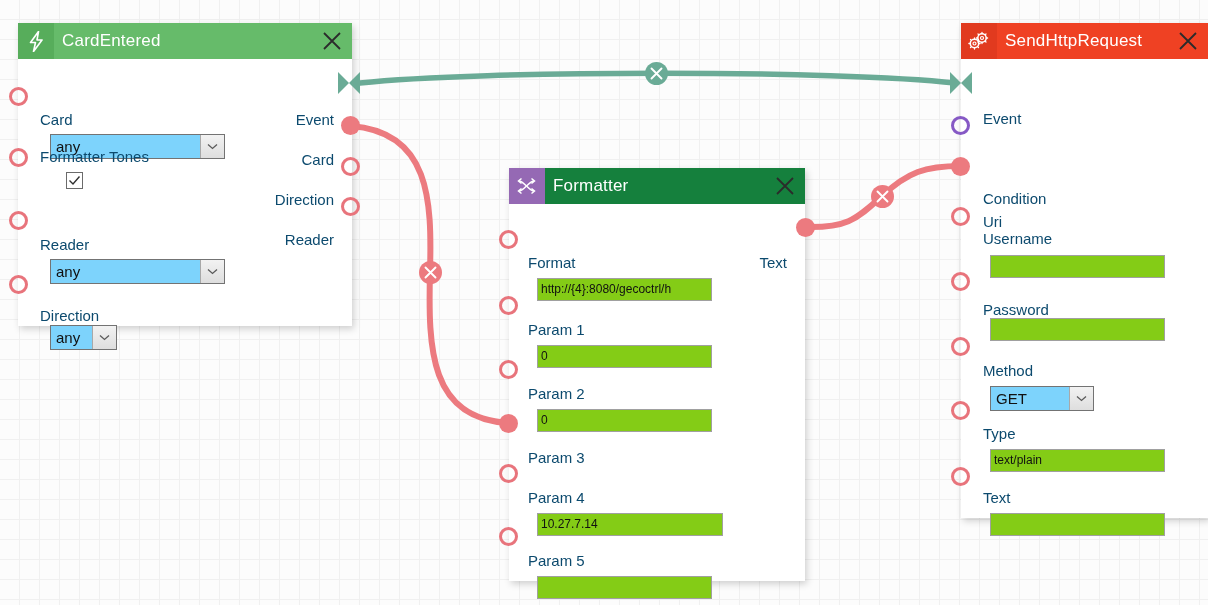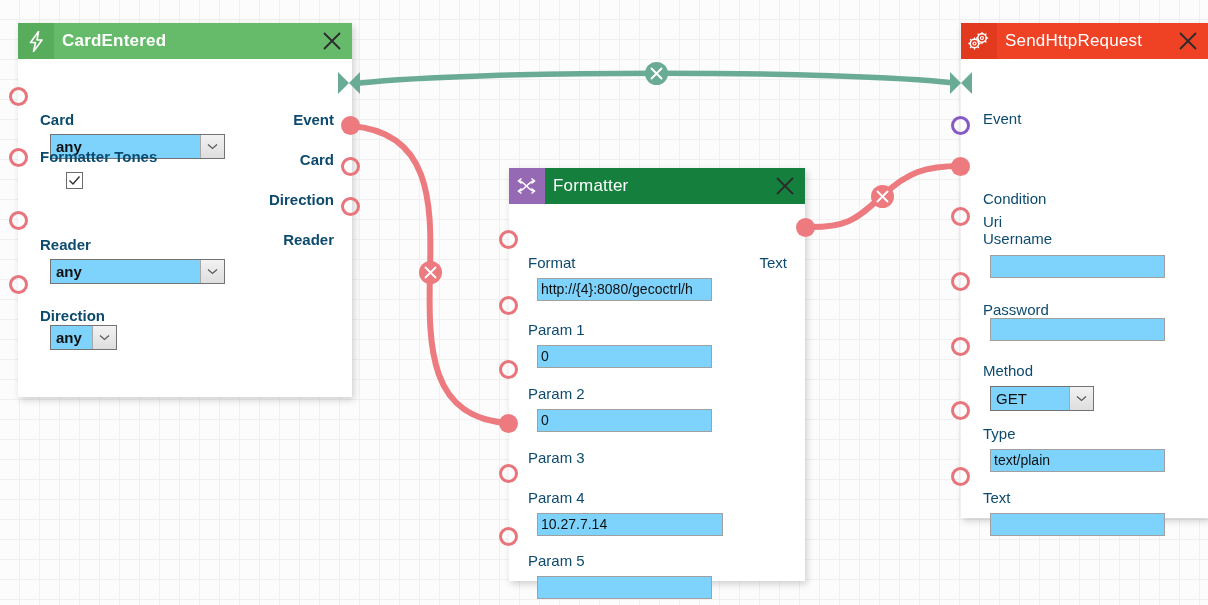--- a/index.html
+++ b/index.html
@@ -107,23 +107,23 @@
     border-right-color: #6aab96;
     background: transparent;
     box-sizing: content-box;
   }
 
   
   .txtbox {
     position: absolute;
     box-sizing: border-box;
     border: 1px solid #a0a0a0;
-    background: #7dd3fc;
+    background: #84cc16;
     font-family: "Liberation Sans", sans-serif;
-    font-size: 14px;
+    font-size: 12px;
     color: #111;
     padding: 0 3px;
     height: 23px;
     line-height: 21px;
     overflow: hidden;
     white-space: nowrap;
   }
   .combo {
     position: absolute;
     box-sizing: border-box;
@@ -198,21 +198,21 @@
     <svg width="13" height="13" viewBox="0 0 13 13">
       <path d="M1.5 1.5 L11.5 11.5 M11.5 1.5 L1.5 11.5" stroke="#ffffff" stroke-width="1.9" stroke-linecap="round"></path>
     </svg>
   </div>
   <div class="link-x red" style="left:871px; top:185px;">
     <svg width="13" height="13" viewBox="0 0 13 13">
       <path d="M1.5 1.5 L11.5 11.5 M11.5 1.5 L1.5 11.5" stroke="#ffffff" stroke-width="1.9" stroke-linecap="round"></path>
     </svg>
   </div>
 
-  <div class="node" id="node-card-entered" style="left:18px; top:23px; width:334px; height:374px;font-weight:bold;">
+  <div class="node" id="node-card-entered" style="left:18px; top:23px; width:334px; height:303px;">
     <div class="node-header" style="background:#66bb6a;">
       <div class="node-icon" style="background:#57ad5b;">
         <svg width="17" height="21" viewBox="0 0 17 21">
           <path d="M10.5 0.5 L2.5 11.5 L7.5 11.5 L5.5 20.5 L14 9 L9 9 Z" fill="none" stroke="#ffffff" stroke-width="1.6" stroke-linejoin="round"></path>
         </svg>
       </div>
       <div class="node-title">CardEntered</div>
       <div class="node-close">
         <svg width="22" height="22" viewBox="0 0 22 22">
           <path d="M3 3 L19 19 M19 3 L3 19" stroke="#2b2b2b" stroke-width="1.8"></path>

